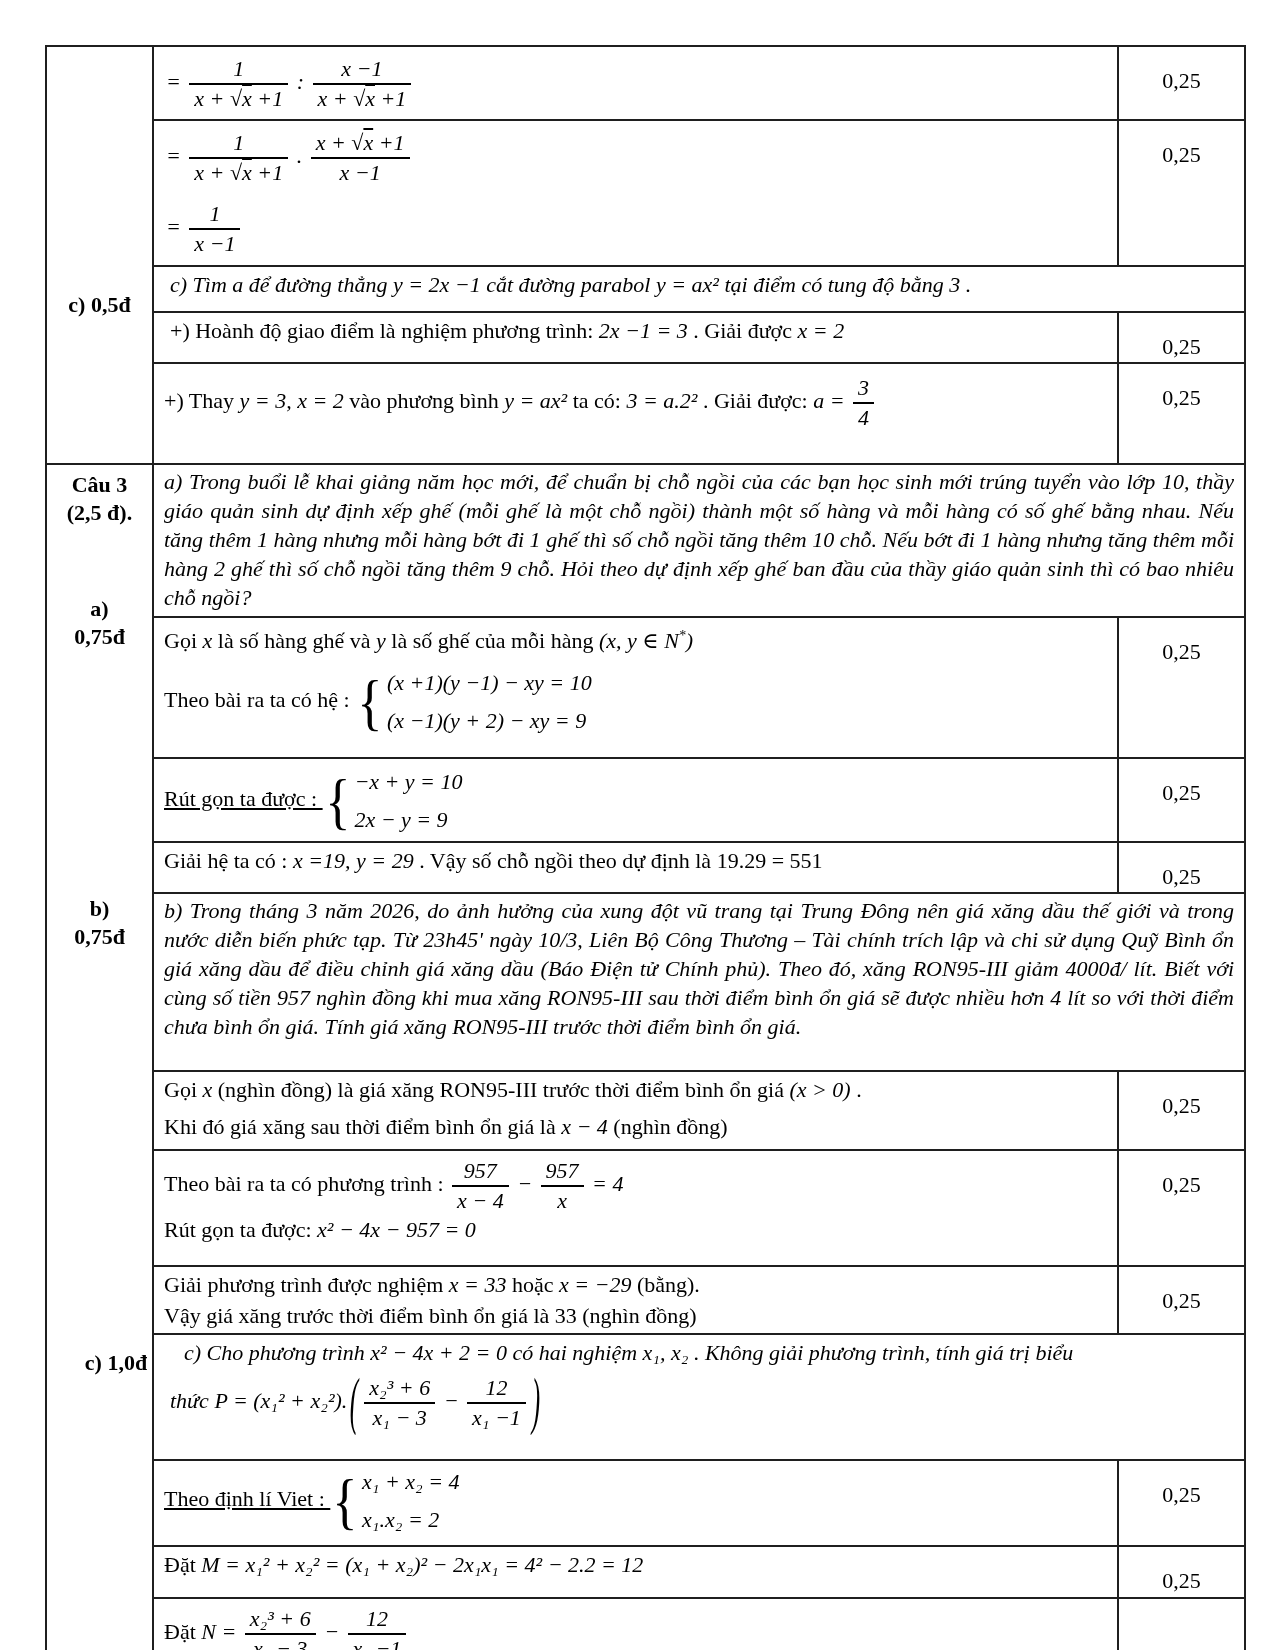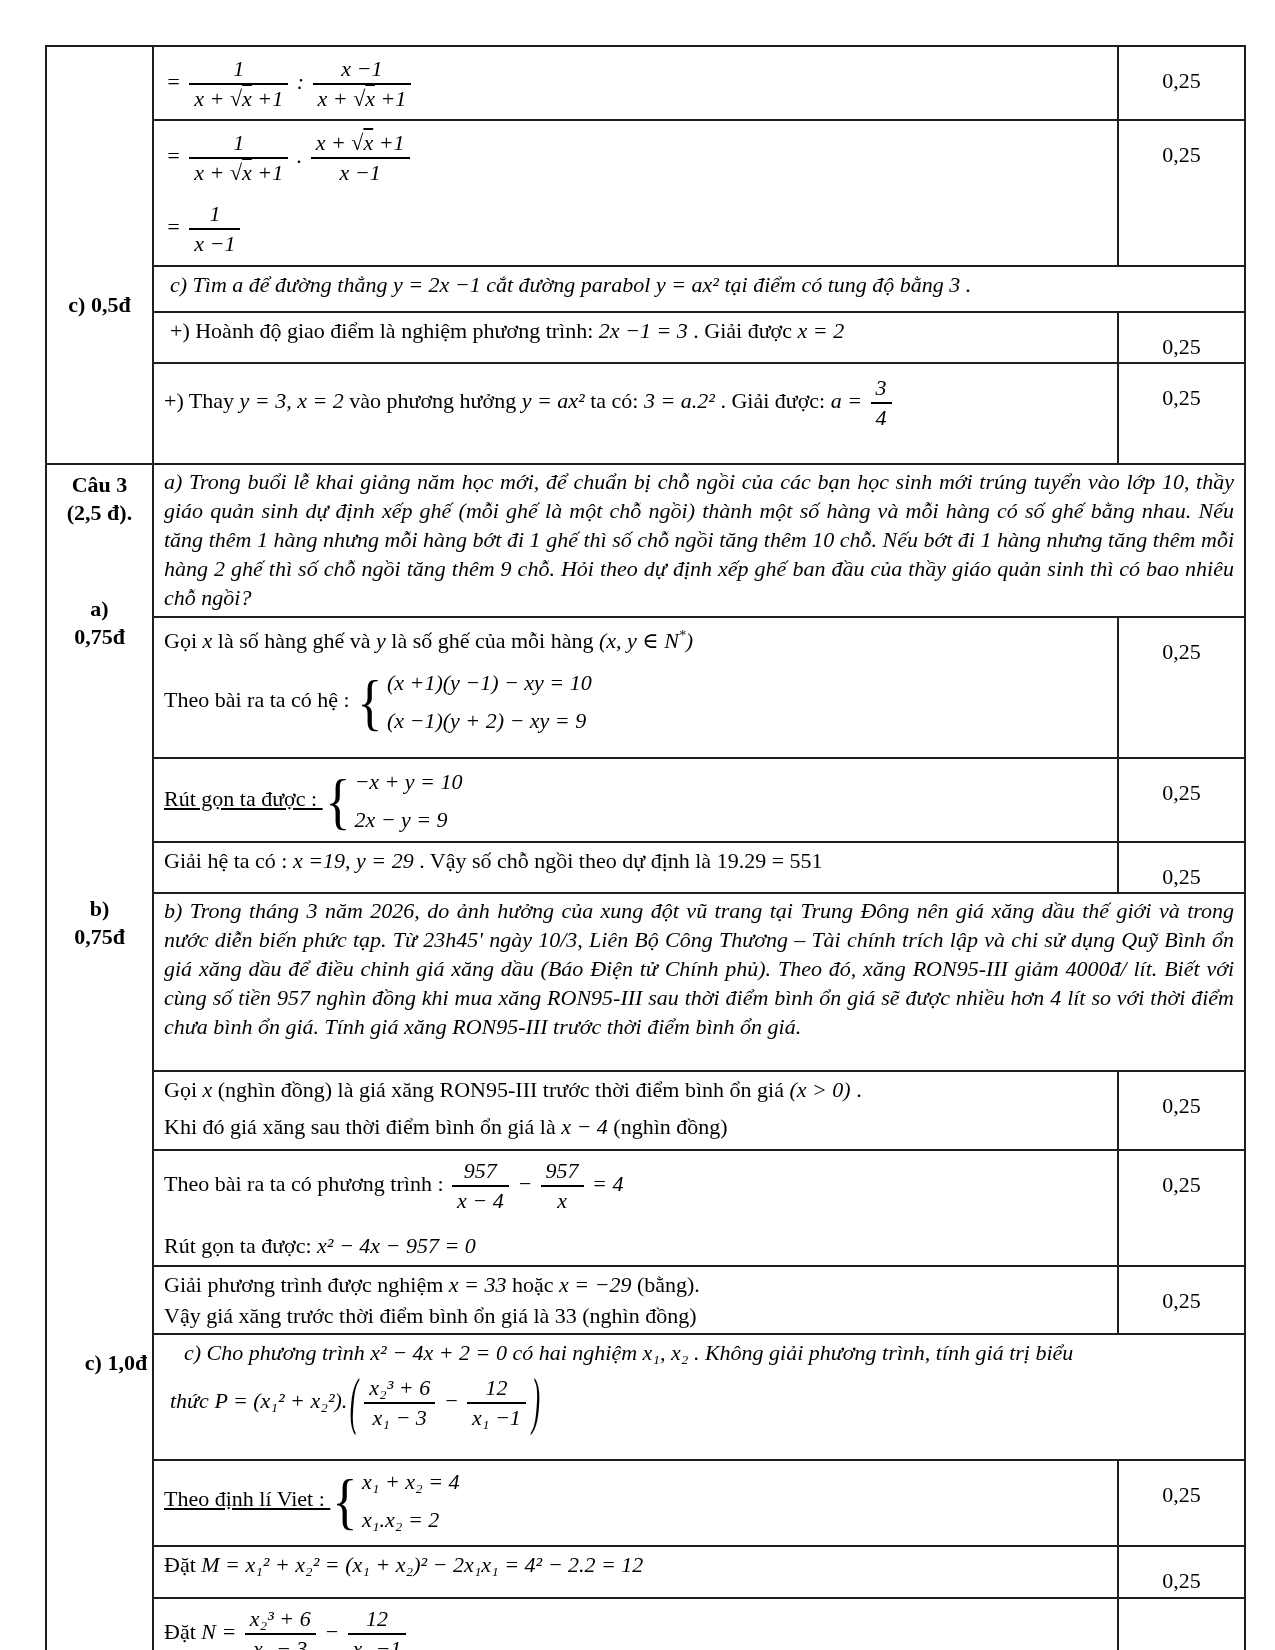--- a/index.html
+++ b/index.html
@@ -75,21 +75,21 @@
   <tr>
     <td class="ln" style="height:36px;padding-left:16px;">
       <span>+) Hoành độ giao điểm là nghiệm phương trình: </span><span class="m">2x −1 = 3</span><span> . Giải được </span><span class="m">x = 2</span>
     </td>
     <td class="pts"><span>0,25</span></td>
   </tr>
 
   <tr>
     <td class="ln" style="height:95px;">
       <div style="margin-top:8px;">
-        <span>+) Thay </span><span class="m">y = 3, x = 2</span><span> vào phương hưởng </span><span class="m">y = ax²</span><span> ta có: </span><span class="m">3 = a.2²</span><span> . Giải được: </span><span class="m">a =</span>
+        <span>+) Thay </span><span class="m">y = 3, x = 2</span><span> vào phương bình </span><span class="m">y = ax²</span><span> ta có: </span><span class="m">3 = a.2²</span><span> . Giải được: </span><span class="m">a =</span>
         <span class="frac m"><span class="num">3</span><span class="den">4</span></span>
       </div>
     </td>
     <td class="pts"><span>0,25</span></td>
   </tr>
 
   <tr>
     <td class="lbl" rowspan="12">
       <div class="lblpos" style="top:6px;">
         <div>Câu 3</div>
@@ -158,21 +158,21 @@
 
   <tr>
     <td style="height:110px;">
       <div style="margin-top:4px;">
         <span>Theo bài ra ta có phương trình : </span>
         <span class="frac m"><span class="num">957</span><span class="den">x − 4</span></span>
         <span class="m">−</span>
         <span class="frac m"><span class="num">957</span><span class="den">x</span></span>
         <span class="m">= 4</span>
       </div>
-      <div style="margin-top:16px;" class="ln">
+      <div style="margin-top:0;" class="ln">
         <span>Rút gọn ta được: </span><span class="m">x² − 4x − 957 = 0</span>
       </div>
     </td>
     <td class="pts"><span>0,25</span></td>
   </tr>
 
   <tr>
     <td class="ln" style="height:55px;">
       <div>
         <span>Giải phương trình được nghiệm </span><span class="m">x = 33</span><span> hoặc </span><span class="m">x = −29</span><span> (bằng).</span>

